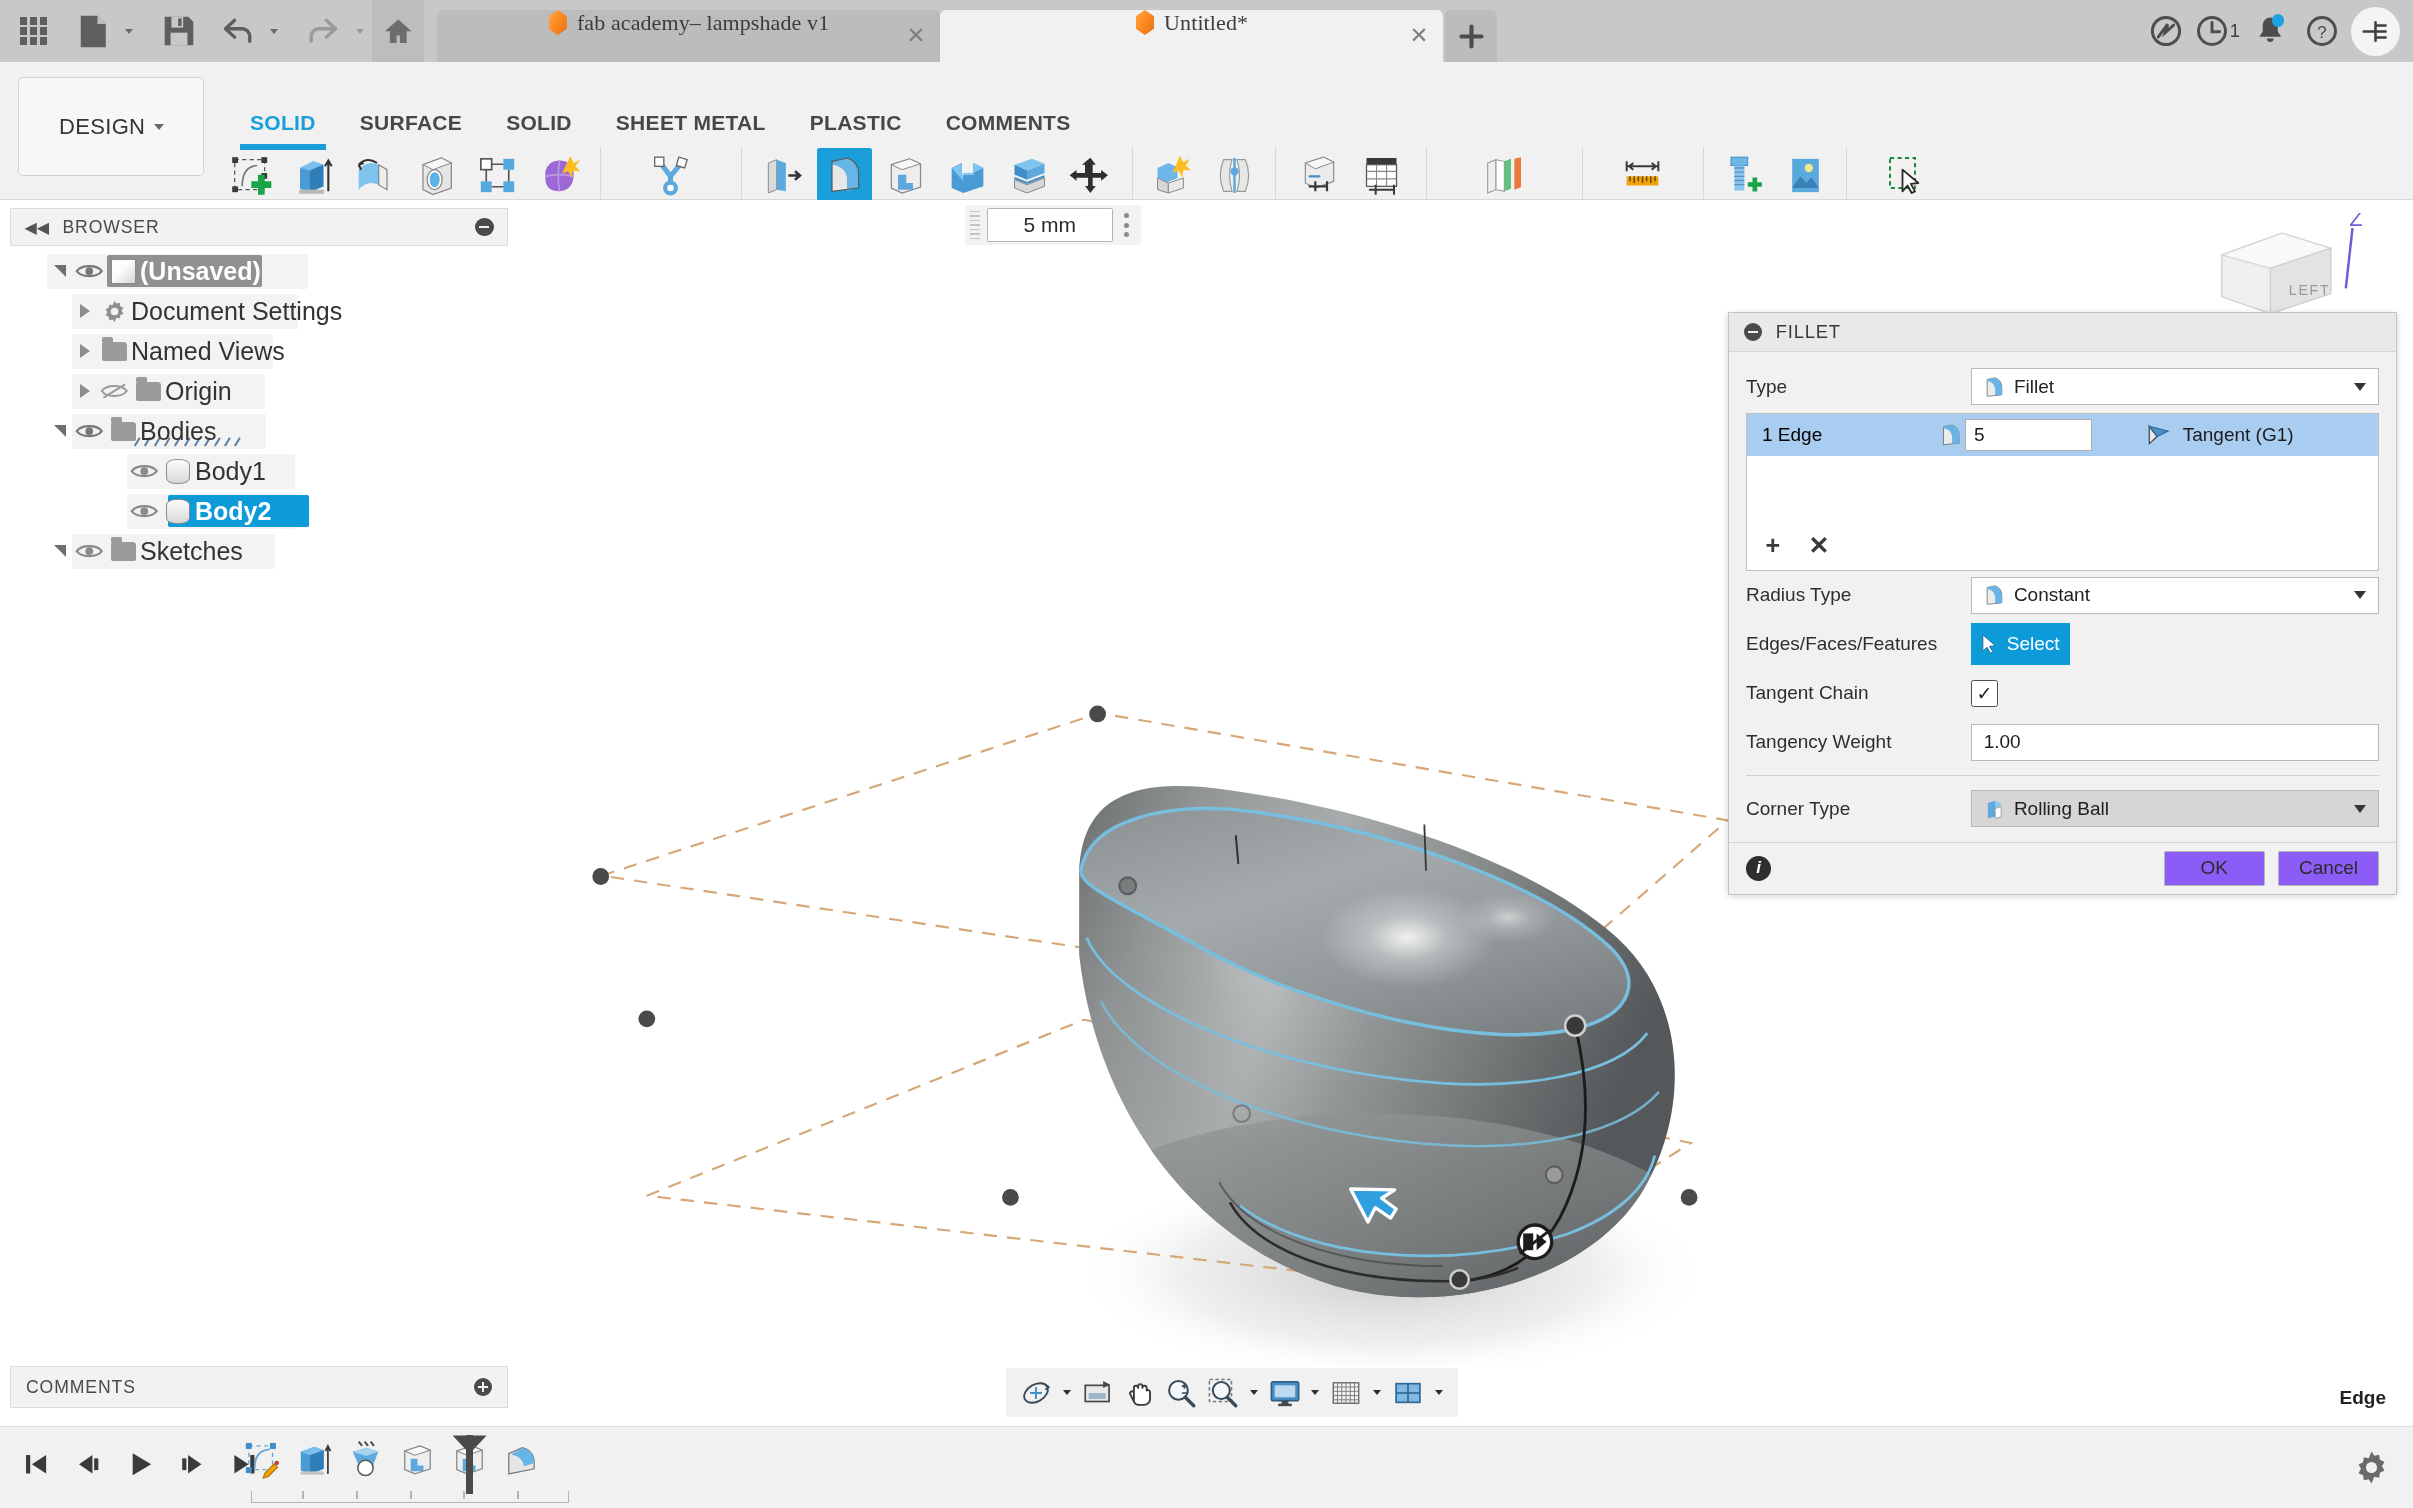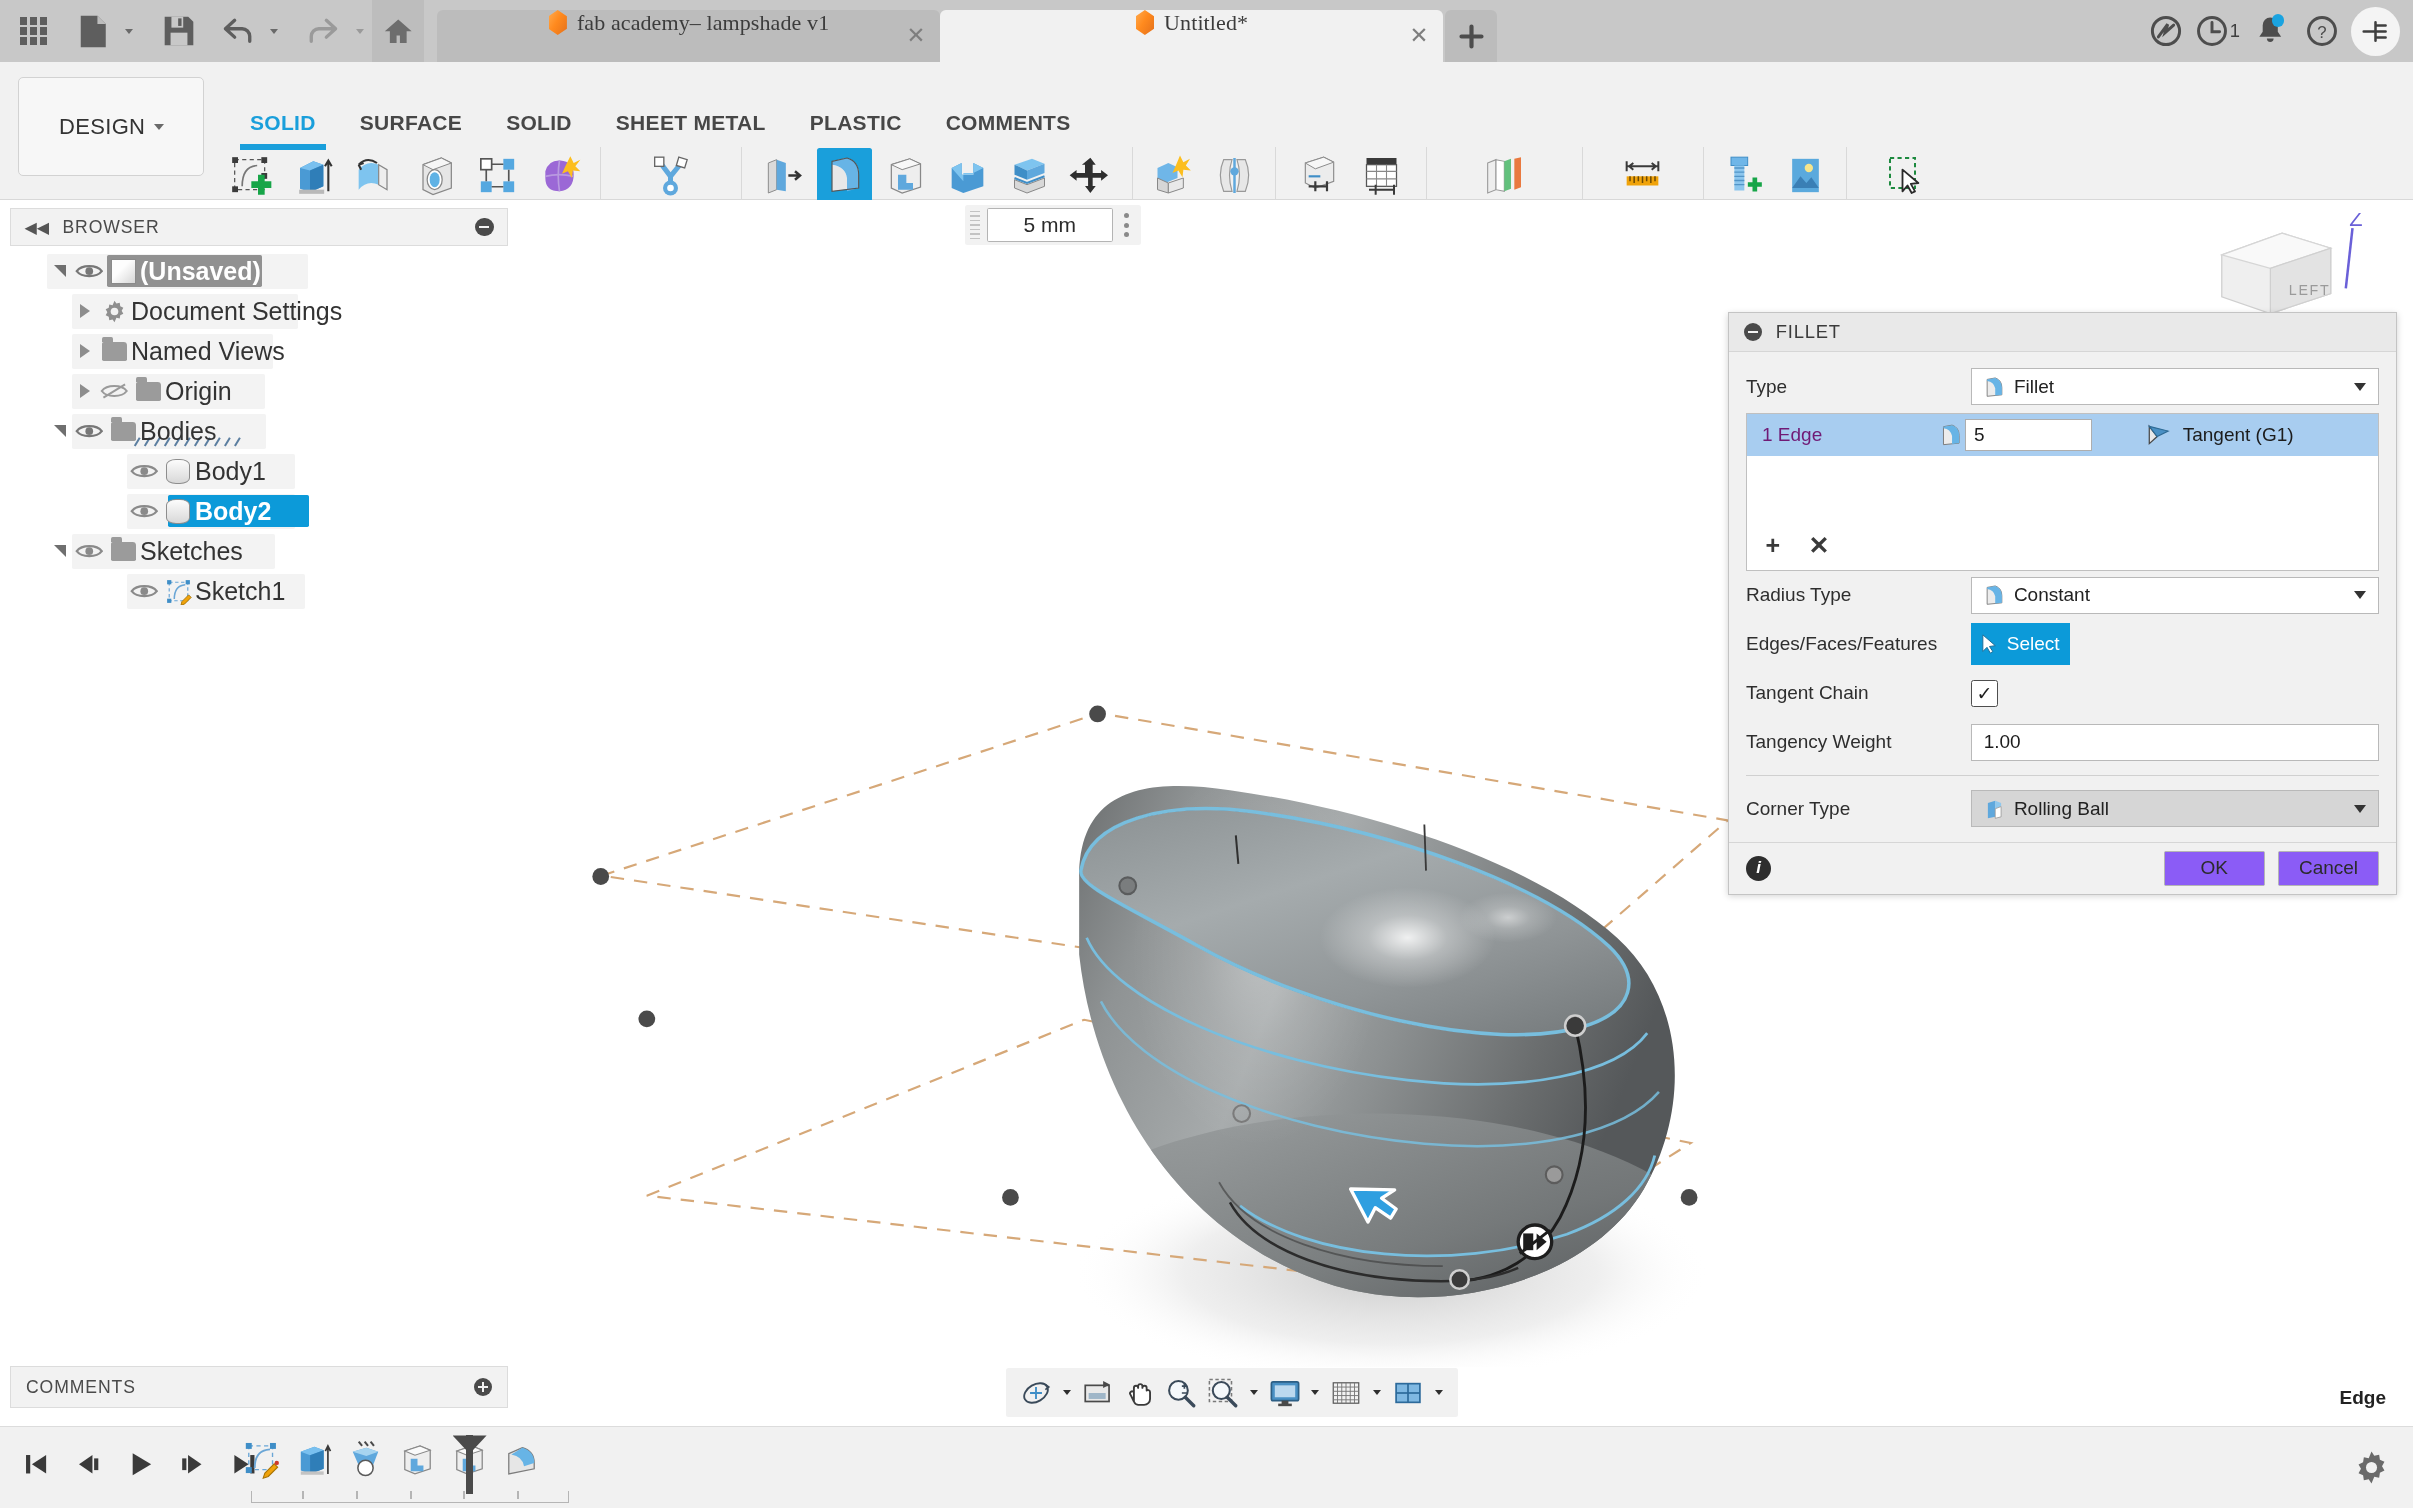--- a/index.html
+++ b/index.html
@@ -196,21 +196,21 @@
   .fsel .dn{
     position:absolute; right:11.7px; width:0;height:0;
     border-left:6.7px solid transparent;border-right:6.7px solid transparent;border-top:8.4px solid #333;
   }
   .elist{
     border:0.8px solid #c0c0c0; background:#fff; height:158px; margin-top:1.7px; position:relative;
   }
   .erow{
     height:42px; background:#a8cdf0; display:flex; align-items:center; padding:0 15px; cursor:pointer;
   }
-  .erow .ename{ width:176px; font-size:19px; color:#701a75; }
+  .erow .ename{ width:176px; font-size:19px; color:#000000; }
   .erow .radbox{
     width:127px;height:32px;background:#fff;border:0.8px solid #aeaeae;
     display:flex;align-items:center;padding:0 8.4px;font-size:19px;color:#1c1c1c;
   }
   .erow .tg{ display:flex; align-items:center; gap:10px; margin-left:54px; font-size:19px; color:#1c1c1c;}
   .elist-tools{ position:absolute; left:18.4px; bottom:11.7px; display:flex; gap:28.5px; align-items:center; }
   .lt-ico{ font-size:25px; color:#3a3a3a; cursor:pointer; line-height:1; font-weight:bold;}
   .sel-btn{
     height:42px; width:99px; background:#0c9ad9; color:#fff; font-size:19px;
     display:flex; align-items:center; justify-content:center; gap:8.4px; cursor:pointer;
@@ -965,41 +965,20 @@
             <path d="M2 11 C8 3,26 3,32 11 C26 19,8 19,2 11Z" fill="none" stroke="#8a8a8a" stroke-width="2.6"></path>
             <circle cx="17" cy="11" r="4.6" fill="#8a8a8a"></circle>
           </svg>
       </div>
       <div class="t-ico">
           <div class="folder-ico"></div>
         </div>
       <span class="t-lbl">Sketches</span>
     </div>
 
-    <div class="trow">
-      <div class="bg" style="left:117px; width:178px;"></div>
-      <div style="width:117px"></div>
-      <div class="eye">
-        <svg width="28.5" height="18.4" viewBox="0 0 34 22">
-            <path d="M2 11 C8 3,26 3,32 11 C26 19,8 19,2 11Z" fill="none" stroke="#8a8a8a" stroke-width="2.6"></path>
-            <circle cx="17" cy="11" r="4.6" fill="#8a8a8a"></circle>
-          </svg>
-      </div>
-      <div class="t-ico">
-        <svg width="27" height="27" viewBox="0 0 32 32">
-          <rect x="5" y="5" width="22" height="22" fill="none" stroke="#6aa6d6" stroke-width="1.4" stroke-dasharray="4 3"></rect>
-          <rect x="2.5" y="2.5" width="5" height="5" fill="#3f8ec7"></rect>
-            <rect x="24.5" y="2.5" width="5" height="5" fill="#3f8ec7"></rect>
-          <rect x="2.5" y="24.5" width="5" height="5" fill="#3f8ec7"></rect>
-          <path d="M11 25 Q11 9 24 8" stroke="#6aa6d6" stroke-width="1.8" fill="none"></path>
-          <path d="M20 28 l8 -8 3 3 -8 8 -4 1 z" fill="#f0a30a" stroke="#a87406" stroke-width="1.1"></path>
-        </svg>
-      </div>
-      <span class="t-lbl">Sketch1</span>
-    </div>
   </div>
 
   <div class="comments">
     <span class="ct">COMMENTS</span>
     <span class="minus-circle" style="position:relative">
       <i></i>
         <i class="v" style="width:2.5px;height:10px;background:#f2f2f2;position:absolute;"></i>
     </span>
   </div>
 

